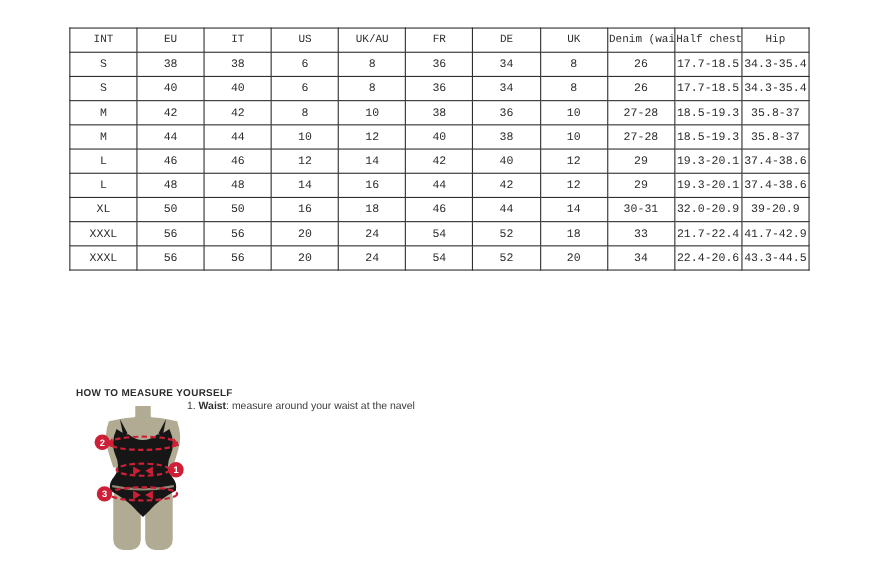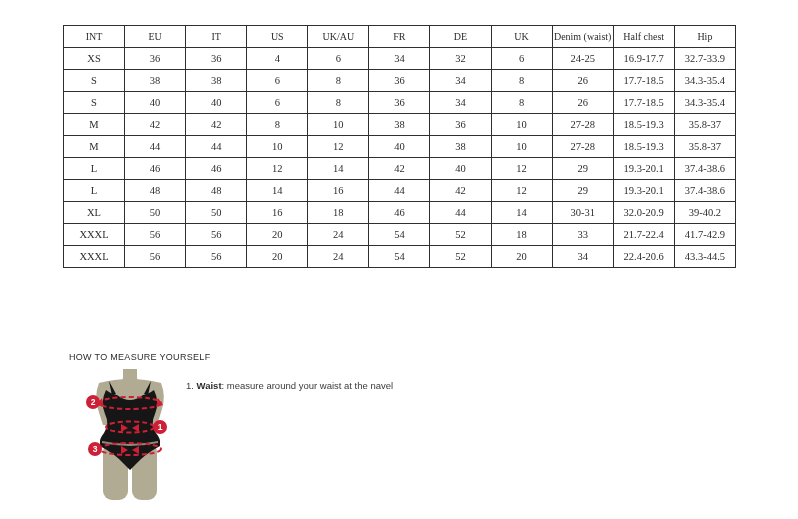--- a/index.html
+++ b/index.html
@@ -8,48 +8,48 @@
     width:798px;height:519px;
     background:#ffffff;
     font-family:"Liberation Sans", sans-serif;
     color:#2d2d2d;
     overflow:hidden;
   }
   
   table.size-chart{
     position:absolute;left:63px;top:25px;width:673px;
     border-collapse:collapse;table-layout:fixed;
-    font-family:Liberation Serif, serif;
+    font-family:Liberation Mono, monospace;
   }
   table.size-chart th, table.size-chart td{
     border:1px solid #2f2f2f;
     height:21px;
     padding:0 1px;
     text-align:center;
     vertical-align:middle;
     font-weight:normal;
     color:#2d2d2d;
     white-space:nowrap;
     overflow:hidden;
   }
   table.size-chart th{font-size:10px;}
   table.size-chart td{font-size:10.5px;}
   
   .measure-title{
     position:absolute;left:65px;top:348px;
     margin:4px;
-    font-size:9px;font-weight:normal;letter-spacing:0.3px;
+    font-size:9px;font-weight:bold;letter-spacing:0.3px;
     color:#2c2c2c;
   }
   .figure-wrap{
     position:absolute;left:73px;top:369px;width:115px;height:135px;
   }
   ol.measure-steps{
     position:absolute;left:170px;top:364px;
-    margin:16px;padding:0;list-style:none;
+    margin:0;padding:0;list-style:none;
     font-size:9.5px;color:#3b3b3b;
   }
   ol.measure-steps li{
     margin:0 0 9px 0;line-height:11px;
   }
   ol.measure-steps .step-label{font-weight:bold;color:#2d2d2d;}
   .badge-num{
     font-family:"Liberation Sans", sans-serif;
     font-size:8.5px;font-weight:bold;fill:#ffffff;
   }
@@ -70,33 +70,20 @@
           <th>FR</th>
           <th>DE</th>
           <th>UK</th>
           <th>Denim (waist)</th>
           <th>Half chest</th>
           <th>Hip</th>
         </tr>
       </thead>
     <tbody id="size-table-body">
         <tr>
-          <td>XS</td>
-          <td>36</td>
-          <td>36</td>
-          <td>4</td>
-          <td>6</td>
-          <td>34</td>
-          <td>32</td>
-          <td>6</td>
-          <td>24-25</td>
-          <td>16.9-17.7</td>
-          <td>32.7-33.9</td>
-        </tr>
-        <tr>
           <td>S</td>
           <td>38</td>
           <td>38</td>
           <td>6</td>
           <td>8</td>
           <td>36</td>
           <td>34</td>
           <td>8</td>
           <td>26</td>
           <td>17.7-18.5</td>
@@ -171,21 +158,21 @@
           <td>XL</td>
           <td>50</td>
           <td>50</td>
           <td>16</td>
           <td>18</td>
           <td>46</td>
           <td>44</td>
           <td>14</td>
           <td>30-31</td>
           <td>32.0-20.9</td>
-          <td>39-40.2</td>
+          <td>39-20.9</td>
         </tr>
         <tr>
           <td>XXXL</td>
           <td>56</td>
           <td>56</td>
           <td>20</td>
           <td>24</td>
           <td>54</td>
           <td>52</td>
           <td>18</td>

